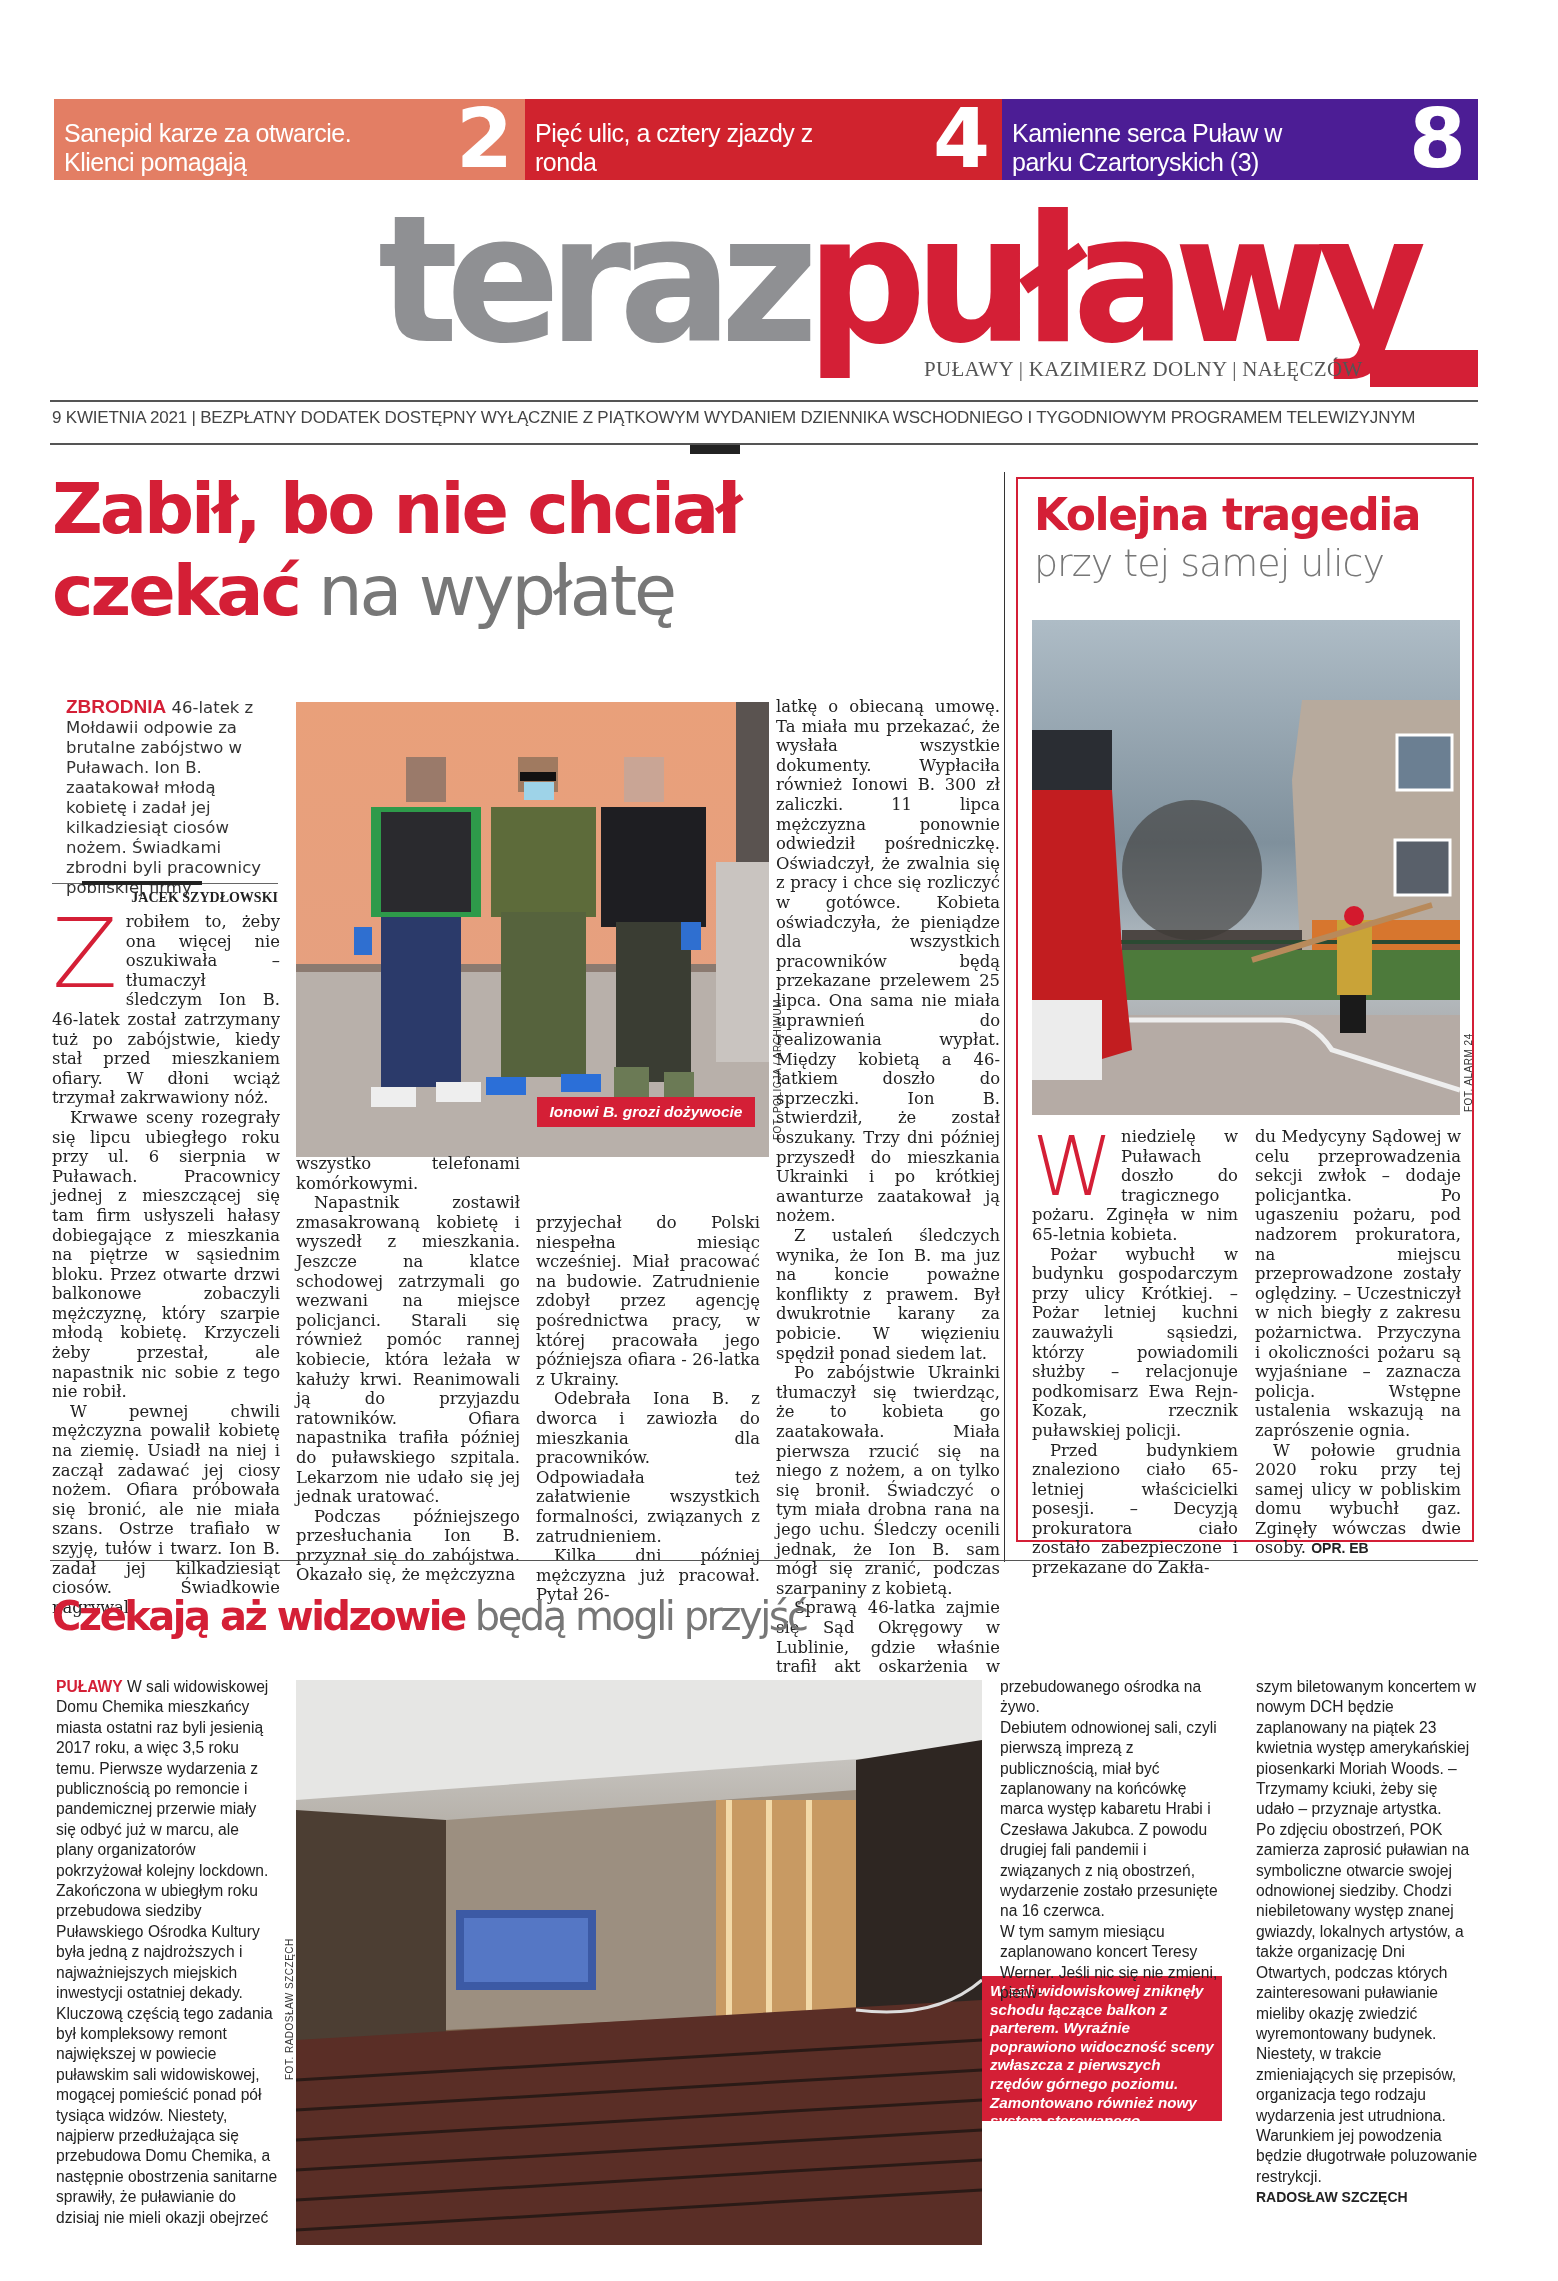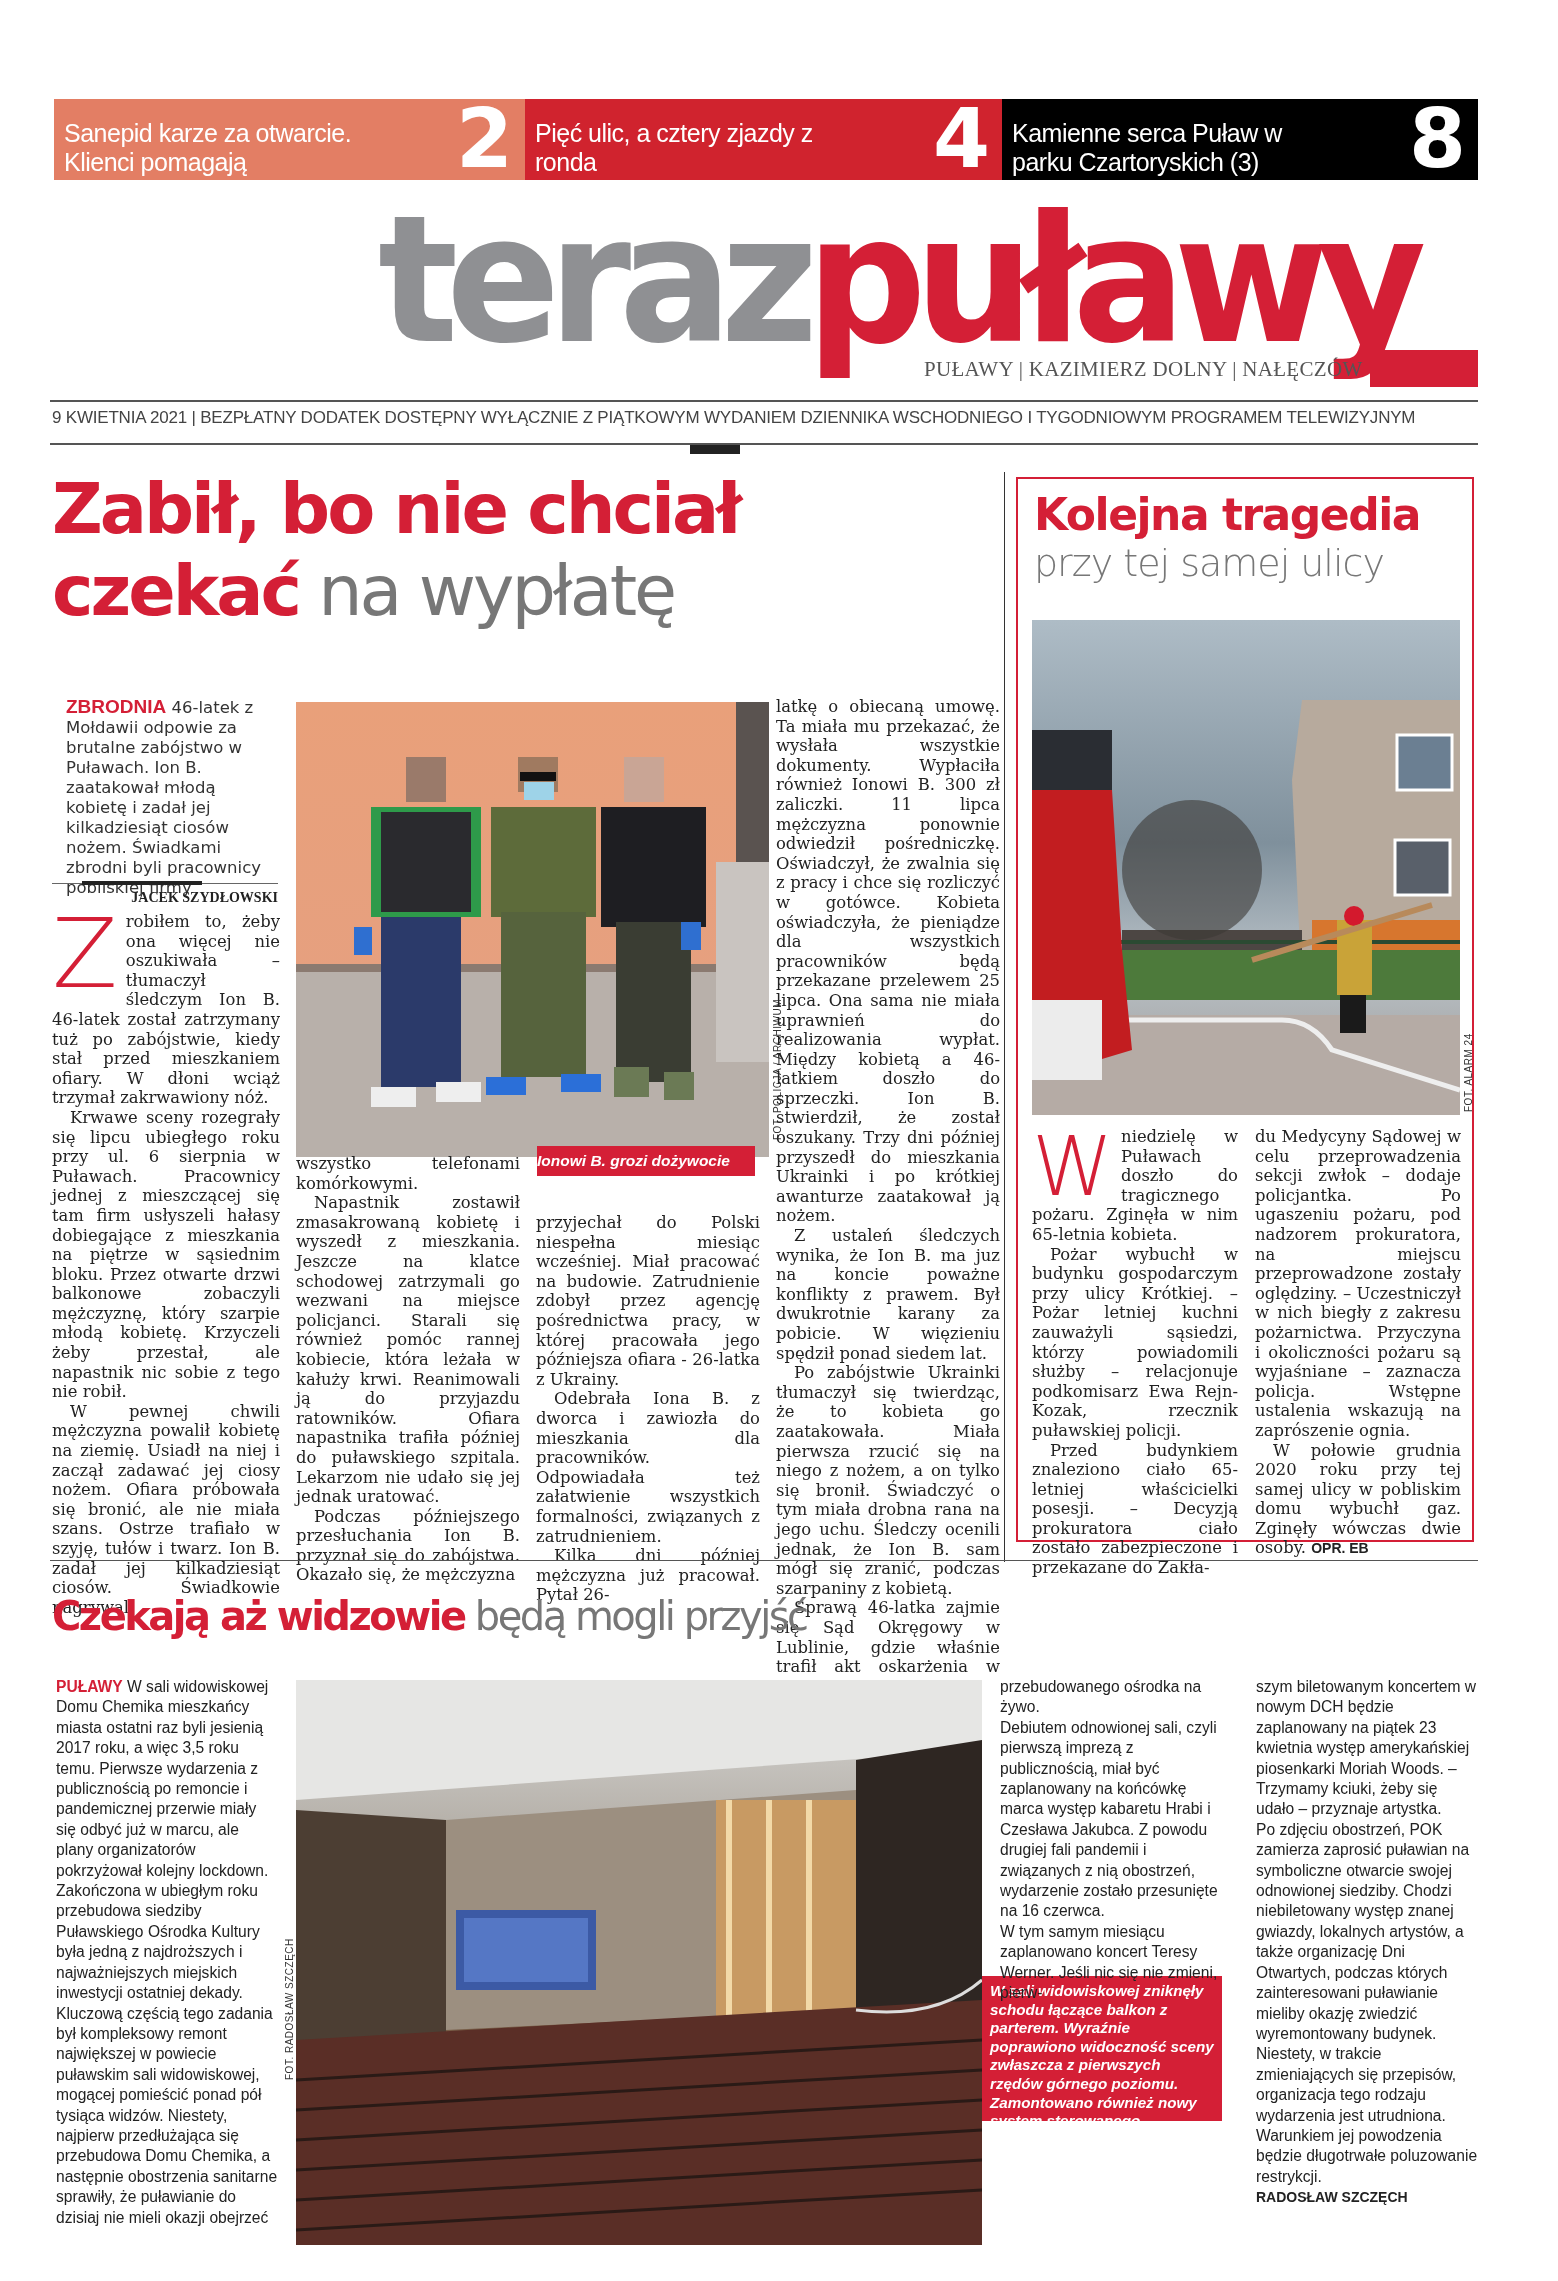--- a/index.html
+++ b/index.html
@@ -42,21 +42,21 @@
 <body>
 
 <div class="teaser" style="left:54px;width:471px;background:#e37e64">
   <span class="txt">Sanepid karze za otwarcie. Klienci pomagają</span>
   <span class="num">2</span>
 </div>
 <div class="teaser" style="left:525px;width:477px;background:#d0232e">
   <span class="txt">Pięć ulic, a cztery zjazdy z ronda</span>
   <span class="num">4</span>
 </div>
-<div class="teaser" style="left:1002px;width:476px;background:#000000">
+<div class="teaser" style="left:1002px;width:476px;background:#4c1d95">
   <span class="txt">Kamienne serca Puław w parku Czartoryskich (3)</span>
   <span class="num">8</span>
 </div>
 
 <div class="logo"><span class="g">teraz</span><span class="r">puławy</span></div>
 <div class="subtowns">PUŁAWY | KAZIMIERZ DOLNY | NAŁĘCZÓW</div>
 <div class="redblock"></div>
 
 <div class="rule" style="top:400px"></div>
 <div class="dateline">9 KWIETNIA 2021 |  BEZPŁATNY DODATEK DOSTĘPNY WYŁĄCZNIE Z PIĄTKOWYM WYDANIEM  DZIENNIKA WSCHODNIEGO I TYGODNIOWYM PROGRAMEM TELEWIZYJNYM</div>
@@ -102,21 +102,21 @@
 
     <rect x="328" y="55" width="40" height="45" fill="#c9a595"></rect>
     <rect x="305" y="105" width="105" height="120" fill="#1e1e22"></rect>
     <rect x="320" y="220" width="75" height="160" fill="#3a3d33"></rect>
     <rect x="318" y="365" width="35" height="30" fill="#6b7a55"></rect>
     <rect x="368" y="370" width="30" height="28" fill="#6b7a55"></rect>
     <rect x="385" y="220" width="20" height="28" fill="#2f6fd0"></rect>
   </svg>
 </div>
 <div class="credit" style="left:772px;top:1140px">FOT. POLICJA / ARCHIWUM</div>
-<div class="redcap" style="left:537px;top:1146px;width:218px;height:30px;font-size:15.5px;line-height:30px;">
+<div class="redcap" style="left:537px;top:1097px;width:218px;height:30px;font-size:15.5px;line-height:30px;text-align:center">
   <span>Ionowi B. grozi dożywocie</span>
 </div>
 
 <div class="col" style="left:296px;top:1154px;width:224px">
   <p class="noind">wszystko telefonami komórkowymi.</p>
   <p>Napastnik zostawił zmasakrowaną kobietę i wyszedł z mieszkania. Jeszcze na klatce schodowej zatrzymali go wezwani na miejsce policjanci. Starali się również pomóc rannej kobiecie, która leżała w kałuży krwi. Reanimowali ją do przyjazdu ratowników. Ofiara napastnika trafiła później do puławskiego szpitala. Lekarzom nie udało się jej jednak uratować.</p>
   <p>Podczas późniejszego przesłuchania Ion B. przyznał się do zabójstwa. Okazało się, że mężczyzna</p>
 </div>
 <div class="col" style="left:536px;top:1213px;width:224px">
   <p class="noind">przyjechał do Polski niespełna miesiąc wcześniej. Miał pracować na budowie. Zatrudnienie zdobył przez agencję pośrednictwa pracy, w której pracowała jego późniejsza ofiara - 26-latka z Ukrainy.</p>

